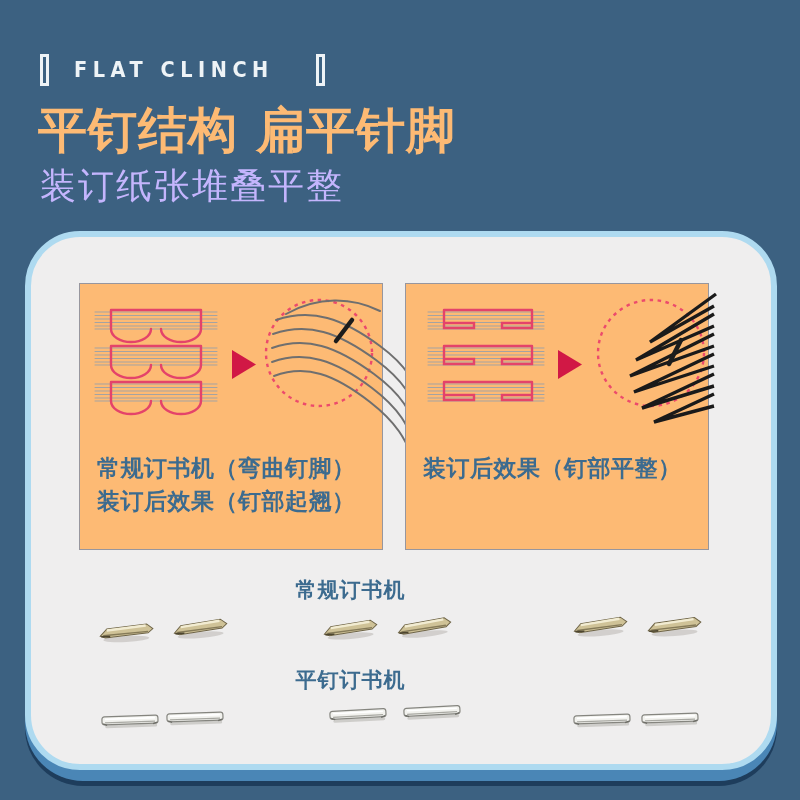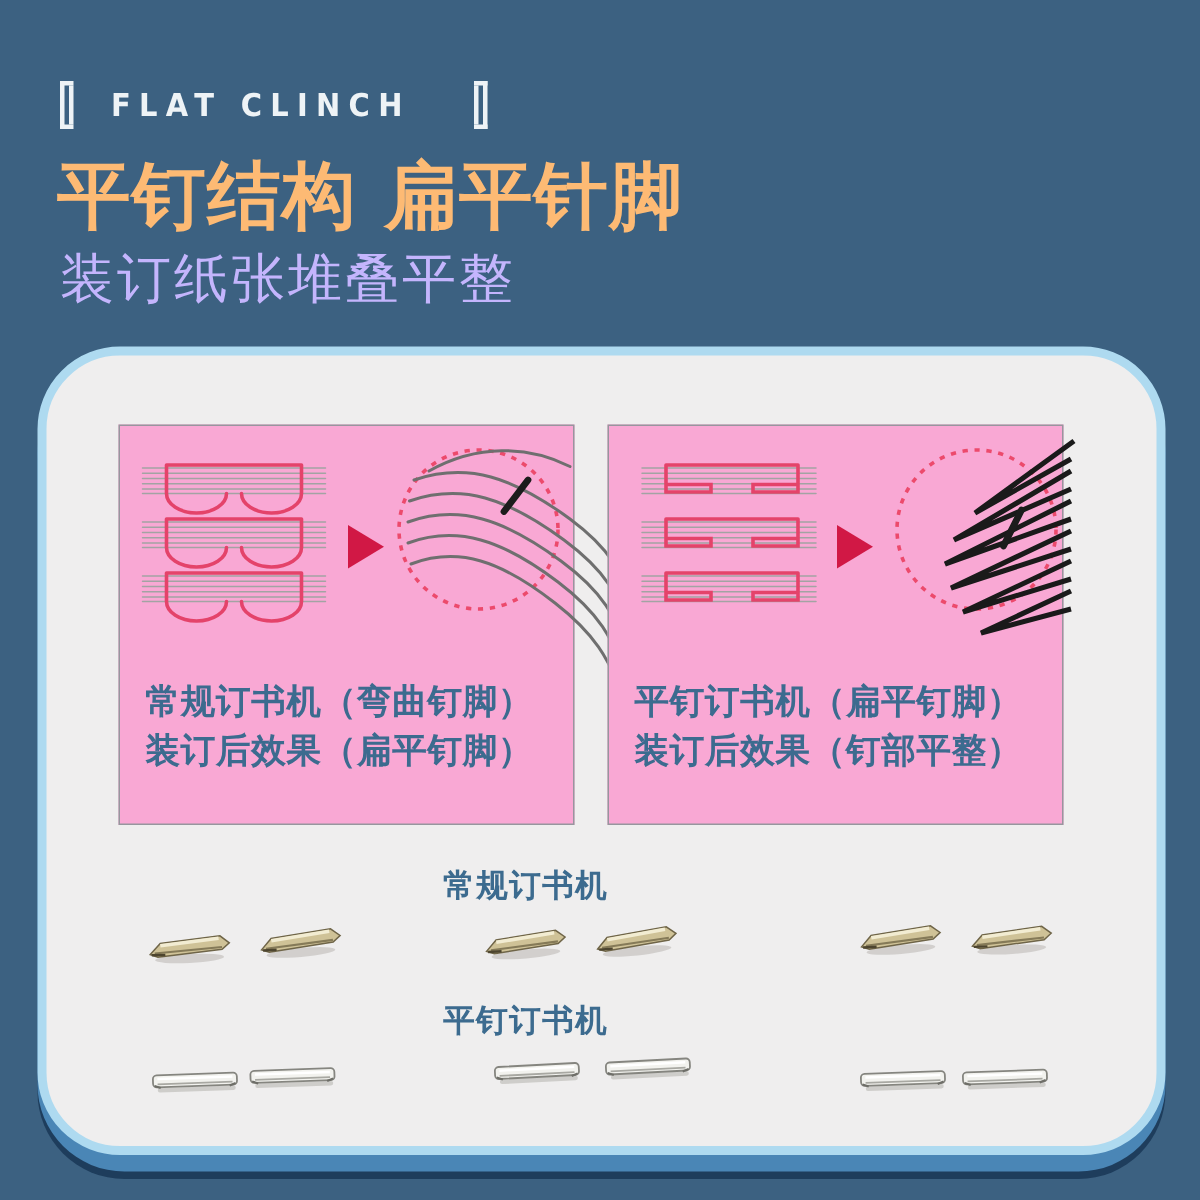--- a/index.html
+++ b/index.html
@@ -17,21 +17,21 @@
   .bracket.l::after{right:0;}
   .bracket.r::after{left:0;}
   .badge-text{font-size:21px;font-weight:600;letter-spacing:6px;transform:scaleX(.92);transform-origin:left center;white-space:nowrap;}
   .title{position:absolute;left:38px;top:98px;font-size:49px;font-weight:800;letter-spacing:1px;color:#fdba74;white-space:nowrap;}
   .subtitle{position:absolute;left:40px;top:162px;font-size:36px;font-weight:400;letter-spacing:2px;color:#c4b5fd;white-space:nowrap;}
   
   .layer-navy{position:absolute;left:25px;top:248px;width:752px;height:538px;background:#1e3d5c;border-radius:58px;}
   .layer-mid{position:absolute;left:25px;top:244px;width:752px;height:537px;background:#4a86b6;border-radius:58px;}
   .card{position:absolute;left:25px;top:231px;width:740px;height:527px;background:#efeeee;border:6px solid #aedaf0;border-radius:55px;}
   
-  .panel{position:absolute;top:283px;width:304px;height:267px;border:1px solid #97969e;background:#f9a8d4;box-sizing:border-box;}
+  .panel{position:absolute;top:283px;width:304px;height:267px;border:1px solid #97969e;background:#fdba74;box-sizing:border-box;}
   .panel.left{left:79px;}
   .panel.right{left:405px;}
   .panel svg.art{position:absolute;left:0;top:0;overflow:visible;pointer-events:none;}
   .panel-caption{position:absolute;left:17px;top:168px;right:4px;}
   .panel-caption p{margin:0;font-size:23px;line-height:33px;font-weight:700;color:#3c6b8f;letter-spacing:.5px;white-space:nowrap;}
   
   .row-label{position:absolute;left:16px;width:669px;text-align:center;font-size:21px;font-weight:700;color:#3c6b8f;letter-spacing:1px;}
   .row-label.r1{top:576px;}
   .row-label.r2{top:666px;}
   .staple{position:absolute;display:block;}
@@ -117,21 +117,21 @@
       <path d="M196,36 C232,24 262,34 300,62 S336,110 345,128"></path>
       <path d="M193,50 C228,38 258,48 296,76 S334,124 343,142"></path>
       <path d="M192,64 C226,52 256,62 294,90 S332,138 341,156"></path>
       <path d="M192,78 C225,66 255,76 292,104 S330,152 339,170"></path>
       <path d="M194,92 C226,80 254,90 290,118 S328,166 337,182"></path>
     </g>
     <line x1="256" y1="57" x2="272" y2="36" stroke="#1c1c1c" stroke-width="4.5" stroke-linecap="round"></line>
   </svg>
   <div class="panel-caption">
     <p>常规订书机（弯曲钉脚）</p>
-    <p>装订后效果（扁平钉脚）</p>
+    <p>装订后效果（钉部起翘）</p>
   </div>
 </div>
 
 <div class="panel right">
   <svg class="art" width="340" height="200" viewBox="0 0 340 200">
     <g stroke-linecap="round">
       <g transform="translate(22,24)">
         <g stroke="#a3a3a3" stroke-width="1">
           <line x1="0" y1="4" x2="116" y2="4"></line>
             <line x1="0" y1="7.5" x2="116" y2="7.5"></line>
@@ -171,21 +171,20 @@
       <path d="M310,10 L244,58 L308,22"></path>
       <path d="M308,30 L230,76 L308,42"></path>
       <path d="M308,50 L224,92 L308,62"></path>
       <path d="M308,70 L228,108 L308,82"></path>
       <path d="M308,90 L236,124 L308,102"></path>
       <path d="M308,110 L248,138 L308,122"></path>
     </g>
     <line x1="263" y1="80" x2="275" y2="56" stroke="#1c1c1c" stroke-width="4.5" stroke-linecap="round"></line>
   </svg>
   <div class="panel-caption">
-    <p>平钉订书机（扁平钉脚）</p>
     <p>装订后效果（钉部平整）</p>
   </div>
 </div>
 
 <div class="row-label r1">常规订书机</div>
 <svg class="staple" style="left:96px;top:620px;transform:rotate(-3deg)" width="60" height="24">
     <use href="#bent-staple"></use>
   </svg>
 <svg class="staple" style="left:170px;top:616px;transform:rotate(-5deg)" width="60" height="24">
     <use href="#bent-staple"></use>

